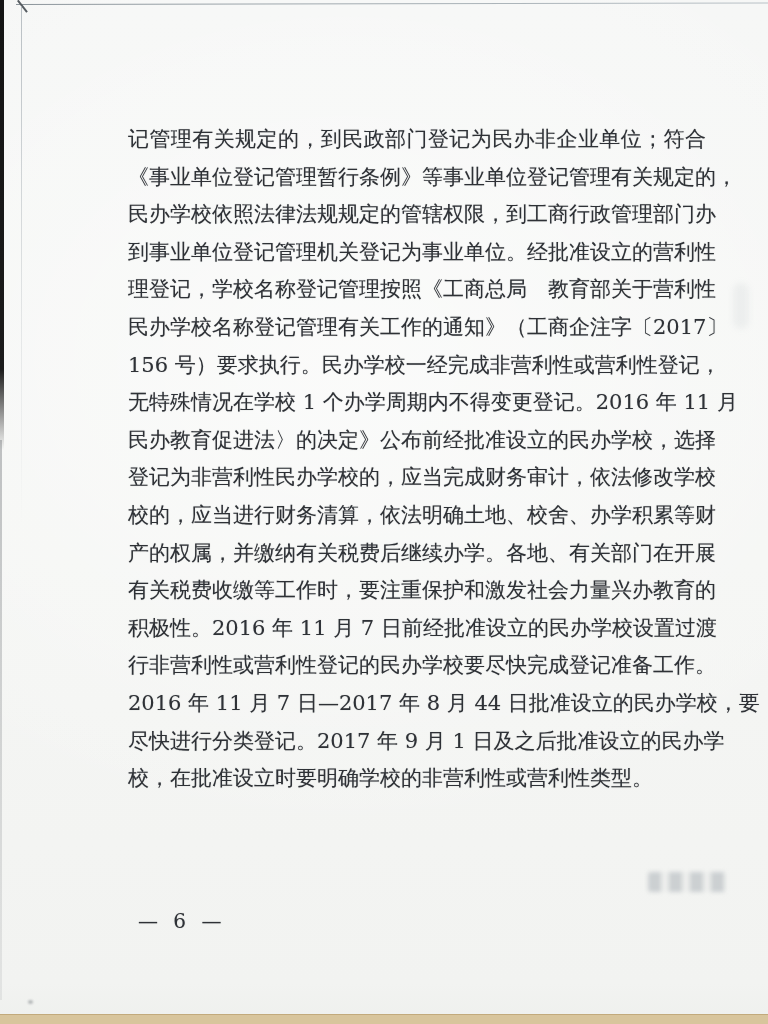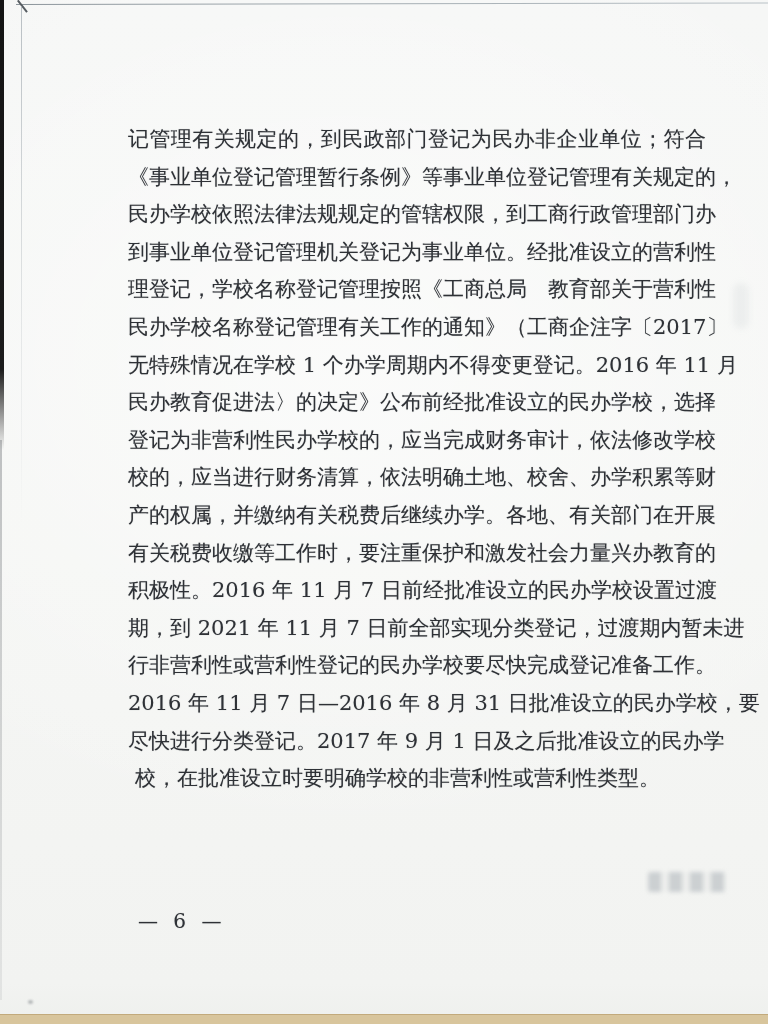--- a/index.html
+++ b/index.html
@@ -78,21 +78,20 @@
     height: 37.6px;
     color: var(--ink);
     text-align: justify;
     text-align-last: justify;
     text-shadow: 0 0 1px rgba(52,56,61,0.35);
     white-space: nowrap;
   }
   .text-line.last {
     text-align-last: left;
     white-space: normal;
-    margin-left: 7px;
   }
   .page-number {
     position: absolute; left: 138px; top: 906px;
     font-size: 20px;
     line-height: 30px;
     color: var(--ink);
     word-spacing: 9px;
     text-shadow: 0 0 1px rgba(52,56,61,0.35);
   }
 </style>
@@ -107,30 +106,30 @@
   <div class="corner-tick"></div>
   <div class="crease-line"></div>
 
   <div class="text-block">
       <div class="text-line">记管理有关规定的，到民政部门登记为民办非企业单位；符合</div>
       <div class="text-line">《事业单位登记管理暂行条例》等事业单位登记管理有关规定的，</div>
       <div class="text-line">民办学校依照法律法规规定的管辖权限，到工商行政管理部门办</div>
       <div class="text-line">到事业单位登记管理机关登记为事业单位。经批准设立的营利性</div>
       <div class="text-line">理登记，学校名称登记管理按照《工商总局　教育部关于营利性</div>
       <div class="text-line">民办学校名称登记管理有关工作的通知》（工商企注字〔2017〕</div>
+      <div class="text-line">156 号）要求执行。民办学校一经完成非营利性或营利性登记，</div>
       <div class="text-line">无特殊情况在学校 1 个办学周期内不得变更登记。2016 年 11 月</div>
       <div class="text-line">民办教育促进法〉的决定》公布前经批准设立的民办学校，选择</div>
       <div class="text-line">登记为非营利性民办学校的，应当完成财务审计，依法修改学校</div>
       <div class="text-line">校的，应当进行财务清算，依法明确土地、校舍、办学积累等财</div>
       <div class="text-line">产的权属，并缴纳有关税费后继续办学。各地、有关部门在开展</div>
       <div class="text-line">有关税费收缴等工作时，要注重保护和激发社会力量兴办教育的</div>
       <div class="text-line">积极性。2016 年 11 月 7 日前经批准设立的民办学校设置过渡</div>
-      <div class="text-line">期，到 2021 年 11 月 7 日前全部实现分类登记，过渡期内暂未进</div>
       <div class="text-line">行非营利性或营利性登记的民办学校要尽快完成登记准备工作。</div>
-      <div class="text-line">2016 年 11 月 7 日—2016 年 8 月 31 日批准设立的民办学校，要</div>
+      <div class="text-line">2016 年 11 月 7 日—2017 年 8 月 44 日批准设立的民办学校，要</div>
       <div class="text-line">尽快进行分类登记。2017 年 9 月 1 日及之后批准设立的民办学</div>
       <div class="text-line last">校，在批准设立时要明确学校的非营利性或营利性类型。</div>
     </div>
 
   <div class="ghost-smudge"></div>
   <div class="smudge-right-margin"></div>
   <div class="speck-bottom-left"></div>
 
   <div class="page-number">— 6 —</div>
 

